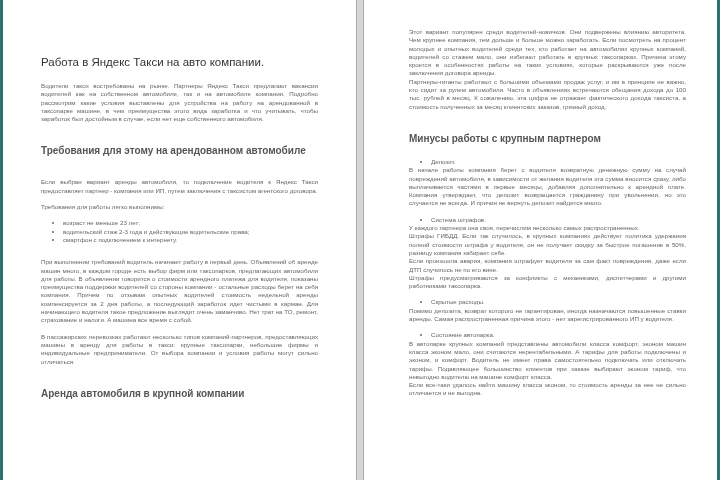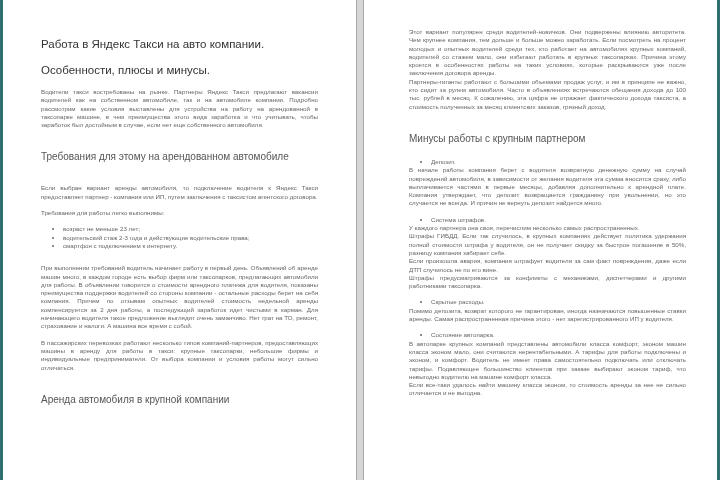--- a/index.html
+++ b/index.html
@@ -9,42 +9,41 @@
     font-family: "Liberation Sans", sans-serif;
     position: relative;
   }
   .edge-left { position: absolute; left: 0; top: 0; width: 3px; height: 480px; background: #2f6f6f; }
   .edge-right { position: absolute; right: 0; top: 0; width: 3px; height: 480px; background: #2f6f6f; }
   .gutter { position: absolute; left: 356px; top: 0; width: 8px; height: 480px; background: #d6d6d6; border-left: 1px solid #a9a9a9; border-right: 1px solid #a9a9a9; box-sizing: border-box; }
   .page { position: absolute; top: 0; height: 480px; background: #fff; overflow: hidden; }
   .page-left { left: 3px; width: 353px; }
   .page-right { left: 364px; width: 353px; }
   .content { position: absolute; color: #555; }
-  .page-left .content { left: 38px; top: 38px; width: 277px; }
+  .page-left .content { left: 38px; top: 56px; width: 277px; }
   .page-right .content { left: 45px; top: 28px; width: 277px; }
   h1 { font-size: 11.5px; font-weight: normal; color: #333; margin: 0 0 14px 0; }
-  h2 { font-size: 10px; font-weight: normal; color: #555; margin: 0; }
+  h2 { font-size: 10px; font-weight: bold; color: #555; margin: 0; }
   p { font-size: 6.2px; line-height: 8.3px; margin: 0; text-align: justify; color: #666; }
   ul { margin: 0; padding: 0 0 0 22px; font-size: 6.2px; line-height: 8.3px; color: #666; }
   li { margin: 0; }
   .gap-s { height: 8px; }
   .gap-m { height: 14px; }
   .gap-l { height: 22px; }
 </style>
 </head>
 <body>
 
 <div class="edge-left"></div>
 <div class="edge-right"></div>
 <div class="gutter"></div>
 
 <div class="page page-left">
   <div class="content">
     <h1>Работа в Яндекс Такси на авто компании.</h1>
-    <h1 style="margin-bottom:12px">Особенности, плюсы и минусы.</h1>
     <p>Водители такси востребованы на рынке. Партнеры Яндекс Такси предлагают вакансии водителей как на собственном автомобиле, так и на автомобиле компании. Подробно рассмотрим какие условия выставлены для устройства на работу на арендованной в таксопарке машине, в чем преимущества этого вида заработка и что учитывать, чтобы заработок был достойным в случае, если нет еще собственного автомобиля.</p>
     <div class="gap-l"></div>
     <h2>Требования для этому на арендованном автомобиле</h2>
     <div class="gap-l"></div>
     <p>Если выбран вариант аренды автомобиля, то подключение водителя к Яндекс Такси предоставляет партнер - компания или ИП, путем заключения с таксистом агентского договора.</p>
     <div class="gap-s"></div>
     <p>Требования для работы легко выполнимы:</p>
     <div class="gap-s"></div>
     <ul>
       <li>возраст не меньше 23 лет;</li>

